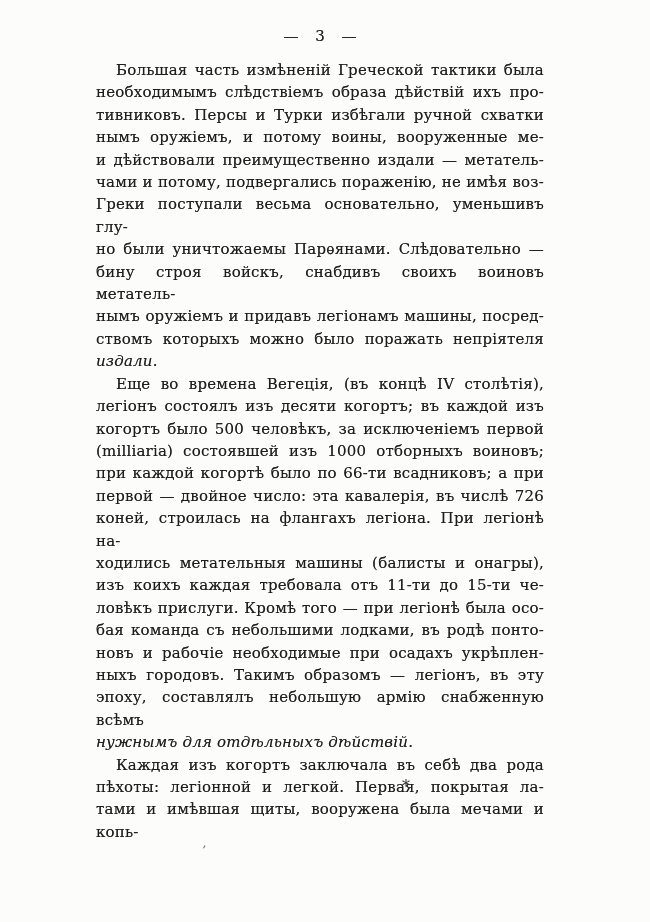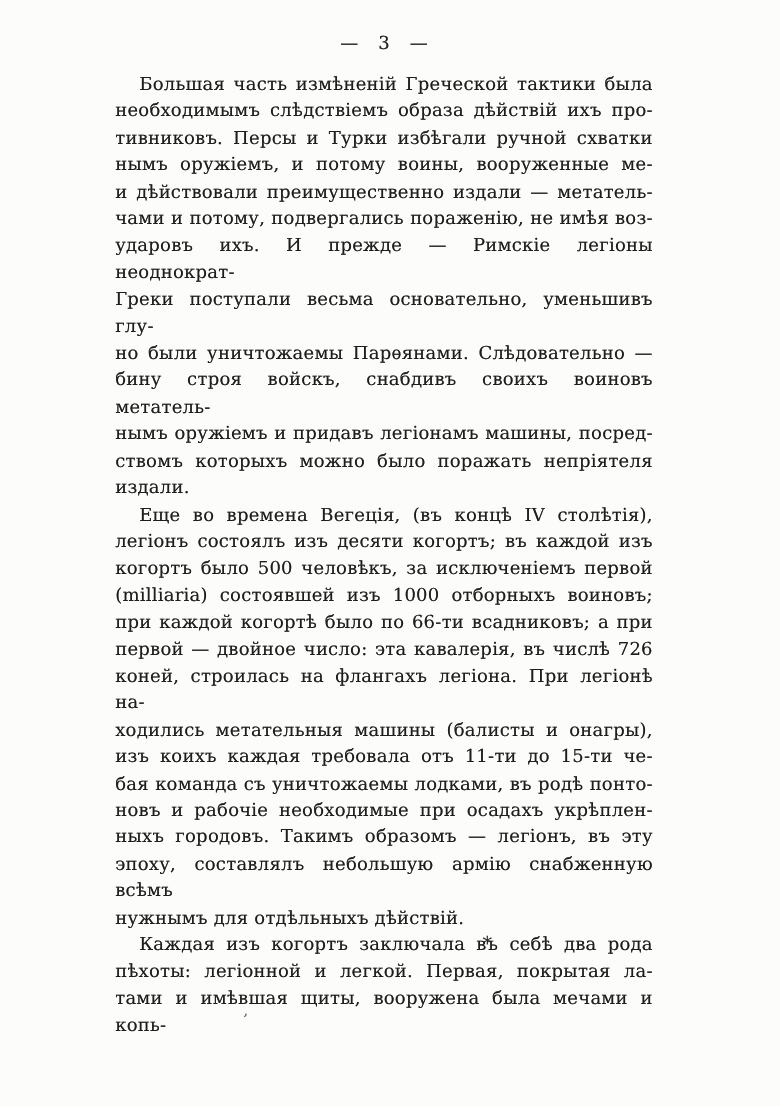--- a/index.html
+++ b/index.html
@@ -37,21 +37,21 @@
     line-height: 22.4px;
     letter-spacing: 0.2px;
     text-shadow: 0 0 0.5px rgba(0,0,0,0.55);
   }
   .paragraph { margin: 0; }
   .line {
     text-align: justify;
     text-align-last: justify;
   }
   .line.first-line { text-indent: 20px; }
-  .line.short-last { text-align-last: left; }
+  .line.short-last { text-align-last: left; font-style: italic; }
   .signature-mark {
     position: absolute;
     left: 402px;
     top: 777px;
     font-size: 16px;
     color: #2a2a2a;
   }
   .stray-mark {
     position: absolute;
     left: 201px;
@@ -69,39 +69,39 @@
   <div class="page-number">— 3 —</div>
 
   <div class="text-block">
       <div class="paragraph">
         <div class="line first-line">Большая часть измѣненій Греческой тактики была</div>
         <div class="line">необходимымъ слѣдствіемъ образа дѣйствій ихъ про-</div>
         <div class="line">тивниковъ. Персы и Турки избѣгали ручной схватки</div>
         <div class="line">нымъ оружіемъ, и потому воины, вооруженные ме-</div>
         <div class="line">и дѣйствовали преимущественно издали — метатель-</div>
         <div class="line">чами и потому, подвергались пораженію, не имѣя воз-</div>
-        <div class="line">ударовъ ихъ. И прежде — Римскіе легіоны неоднократ-</div>
         <div class="line">Греки поступали весьма основательно, уменьшивъ глу-</div>
         <div class="line">но были уничтожаемы Парѳянами. Слѣдовательно —</div>
         <div class="line">бину строя войскъ, снабдивъ своихъ воиновъ метатель-</div>
         <div class="line">нымъ оружіемъ и придавъ легіонамъ машины, посред-</div>
         <div class="line">ствомъ которыхъ можно было поражать непріятеля</div>
         <div class="line short-last">издали.</div>
       </div>
       <div class="paragraph">
         <div class="line first-line">Еще во времена Вегеція, (въ концѣ IV столѣтія),</div>
         <div class="line">легіонъ состоялъ изъ десяти когортъ; въ каждой изъ</div>
         <div class="line">когортъ было 500 человѣкъ, за исключеніемъ первой</div>
         <div class="line">(milliaria) состоявшей изъ 1000 отборныхъ воиновъ;</div>
         <div class="line">при каждой когортѣ было по 66-ти всадниковъ; а при</div>
         <div class="line">первой — двойное число: эта кавалерія, въ числѣ 726</div>
         <div class="line">коней, строилась на флангахъ легіона. При легіонѣ на-</div>
         <div class="line">ходились метательныя машины (балисты и онагры),</div>
         <div class="line">изъ коихъ каждая требовала отъ 11-ти до 15-ти че-</div>
-        <div class="line">бая команда съ уничтожаемы лодками, въ родѣ понто-</div>
+        <div class="line">ловѣкъ прислуги. Кромѣ того — при легіонѣ была осо-</div>
+        <div class="line">бая команда съ небольшими лодками, въ родѣ понто-</div>
         <div class="line">новъ и рабочіе необходимые при осадахъ укрѣплен-</div>
         <div class="line">ныхъ городовъ. Такимъ образомъ — легіонъ, въ эту</div>
         <div class="line">эпоху, составлялъ небольшую армію снабженную всѣмъ</div>
         <div class="line short-last">нужнымъ для отдѣльныхъ дѣйствій.</div>
       </div>
       <div class="paragraph">
         <div class="line first-line">Каждая изъ когортъ заключала въ себѣ два рода</div>
         <div class="line">пѣхоты: легіонной и легкой. Первая, покрытая ла-</div>
         <div class="line">тами и имѣвшая щиты, вооружена была мечами и копь-</div>
       </div>

